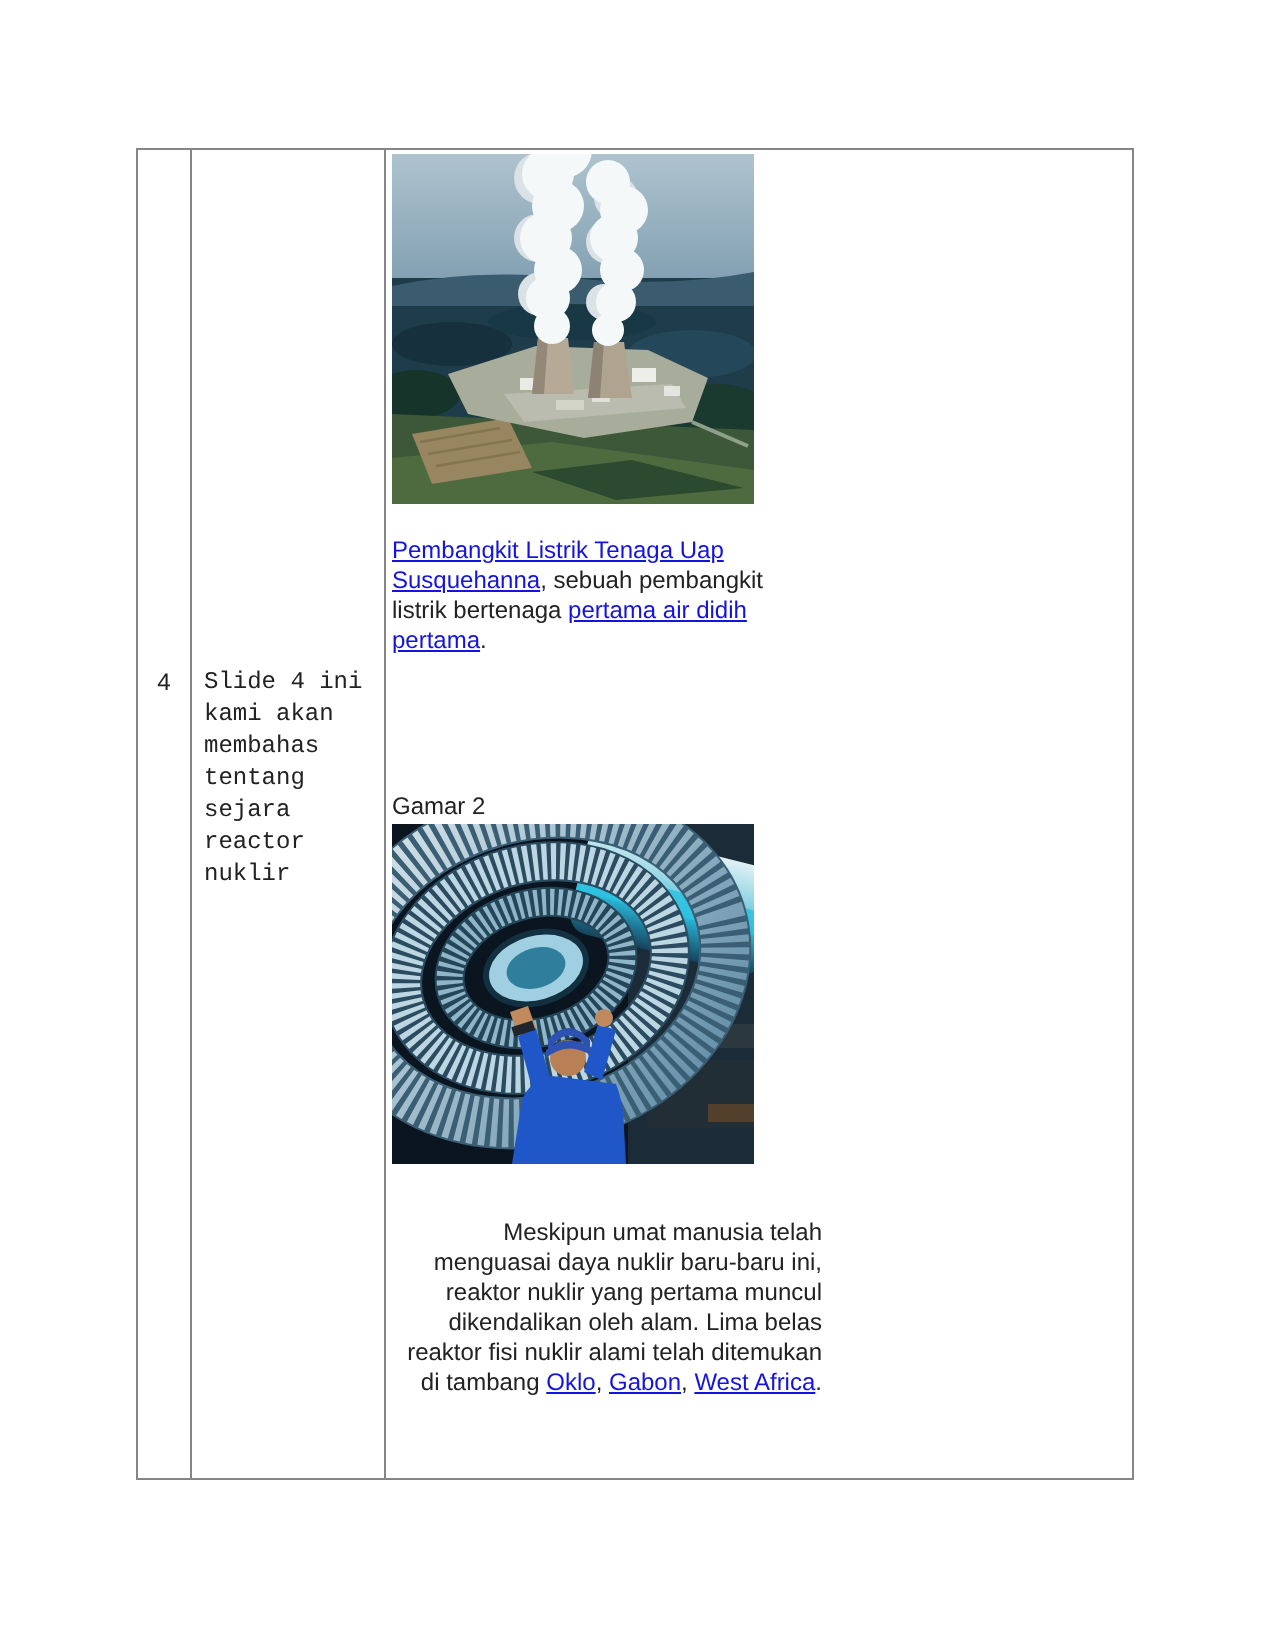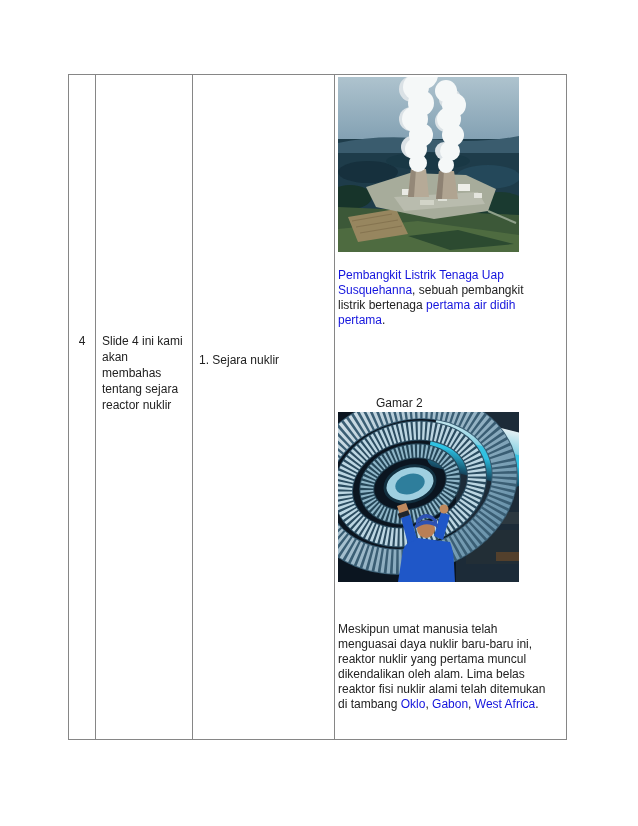--- a/index.html
+++ b/index.html
@@ -8,54 +8,51 @@
     font-family:"Liberation Sans","DejaVu Sans",sans-serif;
     color:var(--text-black,#222222); overflow:hidden;
   }
   .doc-table {
     position:absolute; left:68px; top:74px; width:499px; height:666px;
     box-sizing:border-box; border:1px solid var(--border-gray,#868686);
     display:flex; background:#ffffff;
   }
   .cell { box-sizing:border-box; height:100%; overflow:hidden; }
   .cell-num    { width:27px;  border-right:1px solid var(--border-gray,#868686); padding-top:258px; text-align:center; }
-  .cell-notes  { width:97px;  border-right:1px solid var(--border-gray,#868686); padding:258px 4px 0 6px; }
+  .cell-notes  { width:97px;  border-right:1px solid var(--border-gray,#868686); padding:258px 4px 0 6px;font-family:Liberation Mono, monospace; }
   .cell-topic  { width:142px; border-right:1px solid var(--border-gray,#868686); padding:277px 4px 0 6px; }
   .cell-body   { flex:1; padding:2px 12px 0 3px; }
   .txt { font-size:12px; line-height:16px; color:var(--text-black,#222222); }
   .cap, .para, .figlabel { font-size:12px; line-height:15px; margin:0; width:215px; color:var(--text-black,#222222); }
   .cap1     { margin-top:16px; }
-  .figlabel { margin-top:68px;margin-left:38px; }
+  .figlabel { margin-top:68px; }
   .cap2     { margin-top:16px; }
-  .para     { margin-top:40px; }
+  .para     { margin-top:27px;text-align:right; }
   .photo { display:block; width:181px; background:#dddddd; line-height:0; }
   .photo1 { height:175px; }
   .photo2 { margin-top:1px; height:170px; }
   .photo svg { display:block; }
   a.doclink {
-    color:var(--link-blue,#1414dd); cursor:pointer;
+    color:var(--link-blue,#1414dd); text-decoration:underline; cursor:pointer;
   }
 </style>
 </head>
 <body>
 
 <div class="page">
   <div class="doc-table">
 
     <div class="cell cell-num">
       <div class="txt">4</div>
     </div>
 
     <div class="cell cell-notes">
       <div class="txt">Slide 4 ini kami akan membahas tentang sejara reactor nuklir</div>
     </div>
 
-    <div class="cell cell-topic">
-      <div class="txt">1. Sejara nuklir</div>
-    </div>
 
     <div class="cell cell-body">
 
       <div class="photo photo1">
         <svg width="181" height="175" viewBox="0 0 181 175">
           <defs>
             <linearGradient id="sky1" x1="0" y1="0" x2="0" y2="1">
               <stop offset="0" stop-color="#aec3ce"></stop>
               <stop offset="1" stop-color="#7e9db0"></stop>
             </linearGradient>

